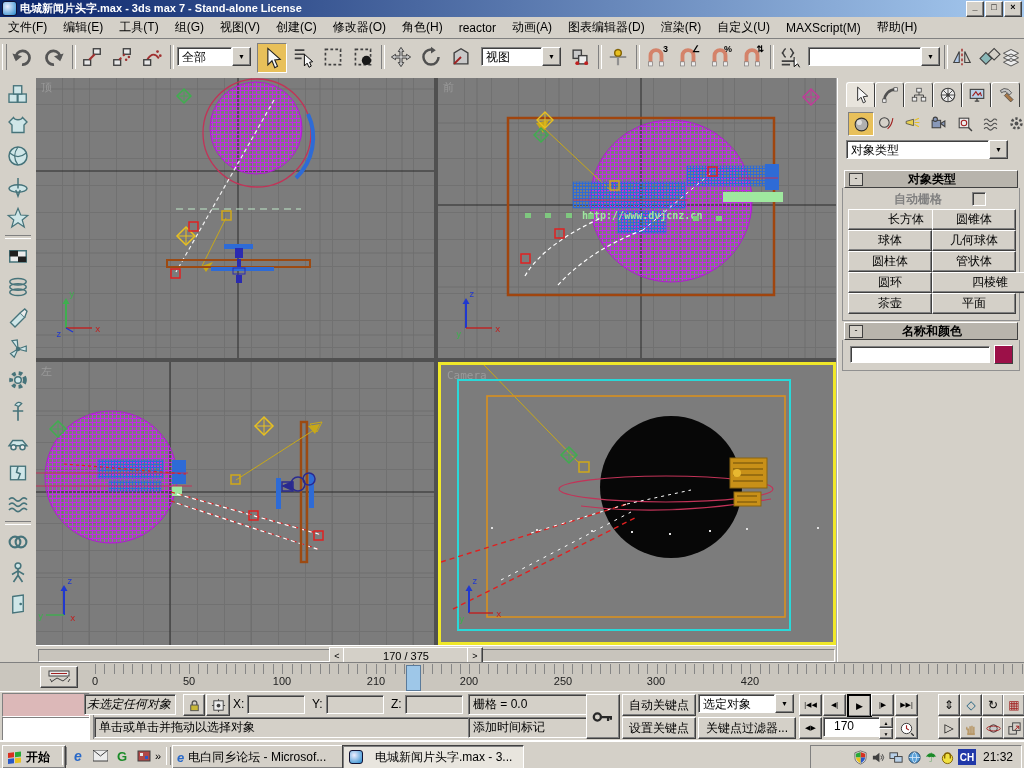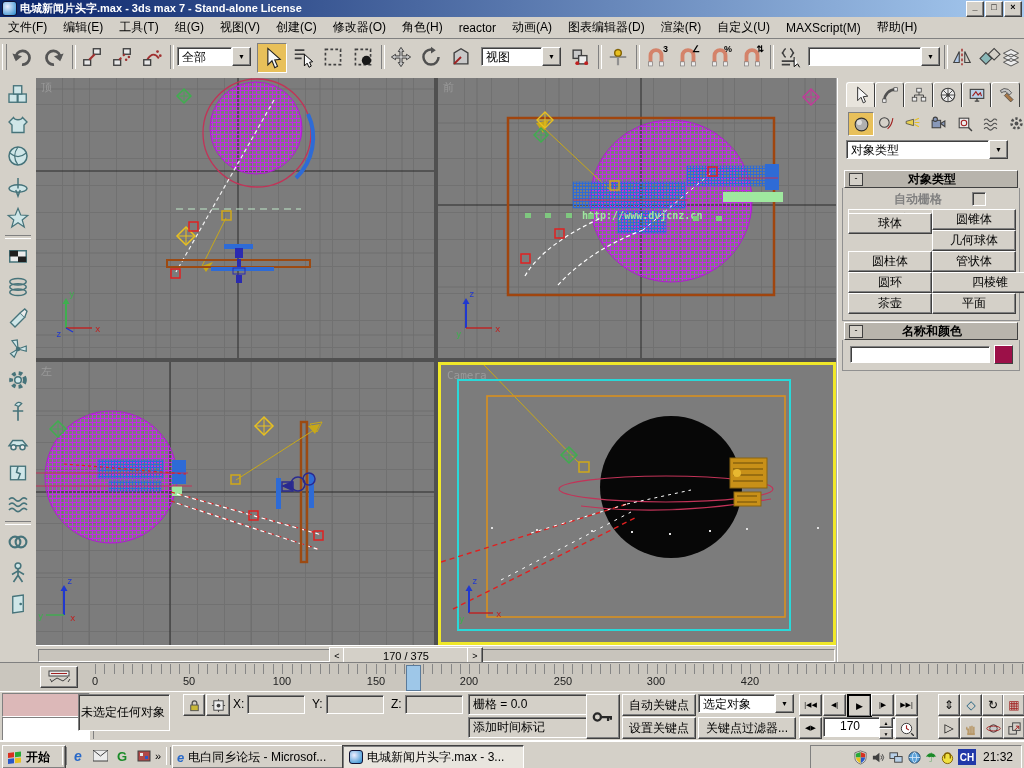--- a/index.html
+++ b/index.html
@@ -1,21 +1,21 @@
 <!DOCTYPE html>
 <html><head>
 <meta charset="utf-8">
 <style>
   html,body{margin:0;padding:0;}
   body{width:1024px;height:768px;position:relative;overflow:hidden;
        background:#d4d0c8;font-family:"Liberation Sans",sans-serif;font-size:12px;color:#000;}
   .abs{position:absolute;}
   
   .b3{background:#d4d0c8;border:1px solid;border-color:#fff #404040 #404040 #fff;box-shadow:inset -1px -1px 0 #808080;}
-  .b3.pressed{border-color:#404040 #fff #fff #404040;box-shadow:inset 1px 1px 0 #808080;}
+  .b3.pressed{border-color:#404040 #fff #fff #404040;box-shadow:inset 1px 1px 0 #808080;gap:8px;}
   .sunk{border:1px solid;border-color:#808080 #fff #fff #808080;}
   .field{background:#d4d0c8;border:1px solid;border-color:#808080 #fff #fff #808080;box-shadow:inset 1px 1px 0 #404040;}
   .wfield{background:#fff;border:1px solid;border-color:#808080 #fff #fff #808080;box-shadow:inset 1px 1px 0 #404040;}
   .cc{display:flex;align-items:center;justify-content:center;}
   
   #titlebar{left:0;top:0;width:1024px;height:17px;background:linear-gradient(90deg,#0a246a,#a6caf0);display:flex;align-items:center;}
   #titlebar .ttl{color:#fff;font-weight:bold;font-size:11px;white-space:nowrap;padding-left:3px;}
   .logo{width:13px;height:13px;margin-left:2px;background:radial-gradient(circle at 35% 35%,#eef,#28c);border-radius:3px;border:1px solid #113;}
   .winbtn{width:16px;height:14px;font-size:9px;line-height:11px;text-align:center;margin-left:1px;font-weight:bold;}
   
@@ -889,21 +889,21 @@
   <div class="rollhdr" style="top:92px;">
     <span class="minus">-</span>
     <span class="rt">对象类型</span>
   </div>
   <div class="abs" style="left:4px;top:110px;width:176px;height:132px;border:1px solid #909090;border-top:none;background:#d4d0c8;"></div>
   <div class="abs cc" style="left:30px;top:114px;width:100px;height:14px;color:#808080;font-weight:bold;">自动栅格</div>
   <div class="abs field" style="left:134px;top:114px;width:12px;height:12px;background:#d4d0c8;"></div>
 
   <div class="rbtn b3" style="left:10px;top:131px;padding-left:16px;">长方体</div>
   <div class="rbtn b3" style="left:94px;top:131px;">圆锥体</div>
-  <div class="rbtn b3" style="left:10px;top:135px;">球体</div>
+  <div class="rbtn b3" style="left:10px;top:152px;">球体</div>
   <div class="rbtn b3" style="left:94px;top:152px;">几何球体</div>
   <div class="rbtn b3" style="left:10px;top:173px;">圆柱体</div>
   <div class="rbtn b3" style="left:94px;top:173px;">管状体</div>
   <div class="rbtn b3" style="left:10px;top:194px;">圆环</div>
   <div class="rbtn b3" style="left:94px;top:194px;padding-left:16px;">四棱锥</div>
   <div class="rbtn b3" style="left:10px;top:215px;">茶壶</div>
   <div class="rbtn b3" style="left:94px;top:215px;">平面</div>
 
   <div class="rollhdr" style="top:244px;">
     <span class="minus">-</span>
@@ -924,53 +924,54 @@
 <div id="trackbar" class="abs">
   <div class="abs b3 cc" style="left:40px;top:3px;width:36px;height:20px;">
       <svg width="26" height="16">
         <use href="#i-minicurve"></use>
       </svg>
     </div>
   <div class="tickstrip"></div>
   <span class="ticknum" style="left:95px">0</span>
   <span class="ticknum" style="left:189px">50</span>
   <span class="ticknum" style="left:282px">100</span>
-  <span class="ticknum" style="left:376px">150</span>
+  <span class="ticknum" style="left:376px">210</span>
   <span class="ticknum" style="left:469px">200</span>
   <span class="ticknum" style="left:563px">250</span>
   <span class="ticknum" style="left:656px">300</span>
   <span class="ticknum" style="left:750px">420</span>
   <div class="abs" style="left:406px;top:2px;width:13px;height:24px;background:#9ec7e8;border:1px solid #5a7a9a;"></div>
 </div>
 
 <div id="statusbar" class="abs">
 
   <div class="abs sunk" style="left:2px;top:1px;width:86px;height:22px;background:#dcb8b8;"></div>
   <div class="abs sunk" style="left:2px;top:25px;width:86px;height:22px;background:#fff;"></div>
   <div class="grip" style="left:89px;top:2px;height:45px;"></div>
 
-  <div class="abs field stxt cc" style="left:78px;top:2px;width:86px;height:19px;justify-content:flex-start;padding:8px 2px;">未选定任何对象</div>
+  <div class="abs field stxt cc" style="left:84px;top:2px;width:86px;height:19px;justify-content:flex-start;padding:0 2px;font-style:italic;">未选定任何对象</div>
   <div class="abs b3 cc" style="left:183px;top:2px;width:20px;height:20px;">
       <svg width="15" height="15">
         <use href="#i-lock"></use>
       </svg>
     </div>
   <div class="abs b3 cc" style="left:206px;top:2px;width:22px;height:20px;">
       <svg width="15" height="15">
         <use href="#i-absrel"></use>
       </svg>
     </div>
   <span class="abs stxt" style="left:233px;top:5px;">X:</span>
   <div class="abs field stxt" style="left:247px;top:3px;width:56px;height:17px;"></div>
   <span class="abs stxt" style="left:312px;top:5px;">Y:</span>
   <div class="abs field stxt" style="left:326px;top:3px;width:56px;height:17px;"></div>
   <span class="abs stxt" style="left:391px;top:5px;">Z:</span>
   <div class="abs field stxt" style="left:405px;top:3px;width:56px;height:17px;"></div>
   <div class="abs field stxt" style="left:468px;top:2px;width:114px;height:19px;line-height:18px;padding-left:4px;">栅格 = 0.0</div>
 
+  <div class="abs field stxt" style="left:94px;top:25px;width:372px;height:19px;line-height:18px;padding-left:4px;">单击或单击并拖动以选择对象</div>
   <div class="abs field stxt" style="left:468px;top:25px;width:114px;height:19px;line-height:18px;padding-left:4px;">添加时间标记</div>
 
   <div class="abs b3 cc" style="left:586px;top:2px;width:32px;height:43px;">
       <svg width="24" height="18">
         <use href="#i-key"></use>
       </svg>
     </div>
   <div class="abs b3 cc stxt" style="left:622px;top:2px;width:72px;height:20px;">自动关键点</div>
   <div class="abs b3 cc stxt" style="left:622px;top:25px;width:72px;height:20px;">设置关键点</div>
   <div class="combo" style="left:698px;top:2px;width:96px;">
@@ -978,21 +979,21 @@
     <span class="arr b3 cc">▼</span>
   </div>
   <div class="abs b3 cc stxt" style="left:698px;top:25px;width:96px;height:20px;">关键点过滤器...</div>
 
   <div class="abs b3 cc" style="left:799px;top:2px;width:21px;height:20px;font-size:7px;">|◀◀</div>
   <div class="abs b3 cc" style="left:823px;top:2px;width:21px;height:20px;font-size:7px;">◀|</div>
   <div class="abs b3 cc" style="left:847px;top:2px;width:21px;height:20px;font-size:9px;border:2px solid #000;">▶</div>
   <div class="abs b3 cc" style="left:871px;top:2px;width:21px;height:20px;font-size:7px;">|▶</div>
   <div class="abs b3 cc" style="left:895px;top:2px;width:21px;height:20px;font-size:7px;">▶▶|</div>
   <div class="abs b3 cc" style="left:799px;top:25px;width:21px;height:20px;font-size:7px;">◀▶</div>
-  <div class="abs wfield stxt" style="left:823px;top:25px;width:56px;height:18px;line-height:17px;padding-left:16px;">170</div>
+  <div class="abs wfield stxt" style="left:823px;top:25px;width:56px;height:18px;line-height:17px;padding-left:10px;">170</div>
   <div class="abs" style="left:879px;top:25px;width:12px;height:19px;">
     <div class="b3 cc" style="width:12px;height:9px;font-size:5px;">▲</div>
     <div class="b3 cc" style="width:12px;height:9px;font-size:5px;">▼</div>
   </div>
   <div class="abs b3 cc" style="left:895px;top:25px;width:21px;height:20px;">
       <svg width="15" height="15">
         <use href="#i-clock"></use>
       </svg>
     </div>
 

